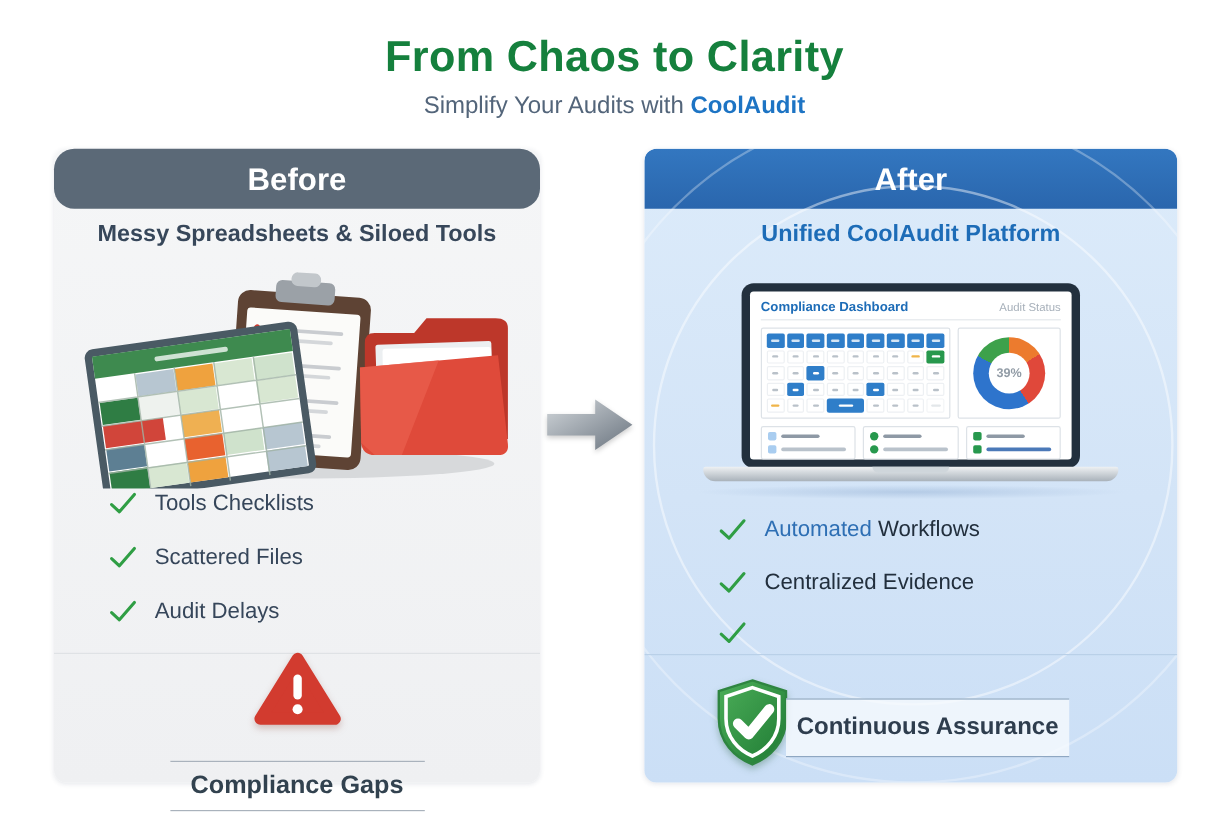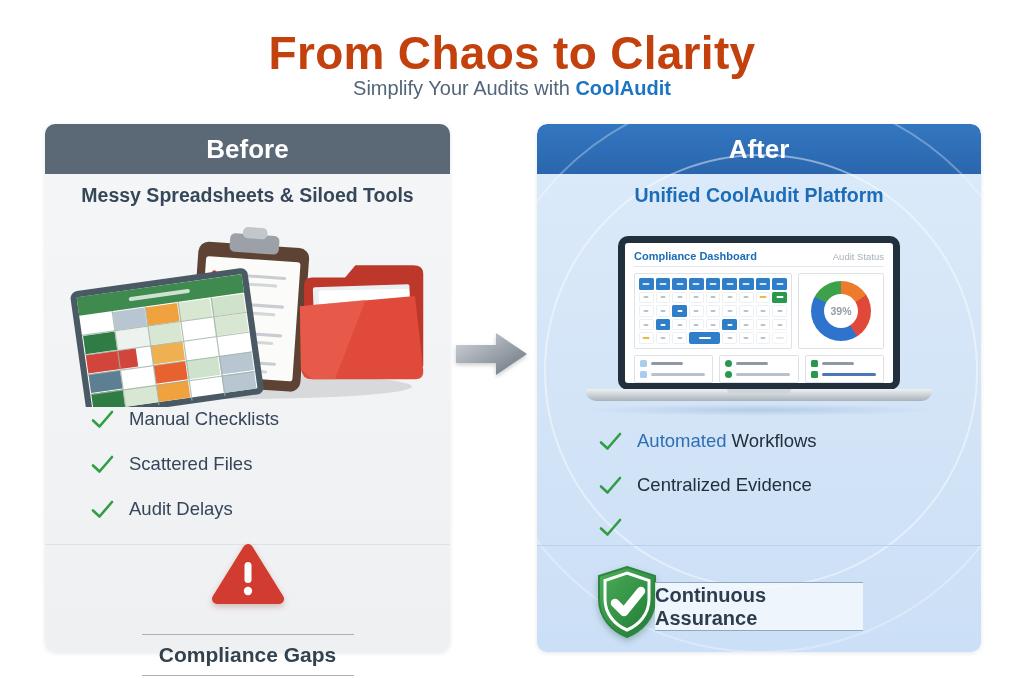--- a/index.html
+++ b/index.html
@@ -2,33 +2,33 @@
 <html><head>
 <meta charset="utf-8">
 <style>
   html,body{margin:0;padding:0;background:#ffffff;}
   #canvas{
     position:relative;width:1024px;height:683px;background:#ffffff;overflow:hidden;
     font-family:"Liberation Sans","DejaVu Sans",sans-serif;
   }
   
   .main-title{position:absolute;top:26px;left:0;right:0;text-align:center;
-    font-size:46px;font-weight:600;color:#c2410c;letter-spacing:.3px;}
+    font-size:36px;font-weight:600;color:#15803d;letter-spacing:.3px;}
   .main-subtitle{position:absolute;top:77px;left:0;right:0;text-align:center;
     font-size:20px;color:#53657a;}
   .main-subtitle .brand{color:#1d74c4;font-weight:700;}
   
   .panel{position:absolute;top:124px;height:528px;border-radius:10px;
     box-shadow:0 1px 4px rgba(40,60,90,.12);}
   .panel-before{left:45px;width:405px;background:linear-gradient(#f5f6f7,#eff0f2);}
   .panel-after{left:537px;width:444px;overflow:hidden;
     background:linear-gradient(180deg,#dcebfa 0%,#d3e4f7 55%,#cbdff6 100%);}
   .panel-header{height:50px;line-height:50px;text-align:center;border-radius:10px 10px 0 0;
     color:#fff;font-size:26px;font-weight:700;}
-  .panel-before .panel-header{background:#5b6977;}
+  .panel-before .panel-header{background:#5b6977;border-radius:17px;}
   .panel-after .panel-header{background:linear-gradient(#3377c0,#2a66ad);}
   .panel-sub{position:absolute;top:60px;left:0;right:0;text-align:center;font-size:19.5px;}
   .panel-before .panel-sub{color:#37475a;font-weight:600;}
   .panel-after .panel-sub{color:#1d6cb7;font-weight:700;}
   
   .wave{position:absolute;border-radius:50%;border:2px solid rgba(255,255,255,.45);}
   .wave1{width:430px;height:430px;left:7px;top:30px;}
   .wave2{width:560px;height:560px;left:-58px;top:-35px;border-color:rgba(255,255,255,.3);}
   
   .illustration{position:absolute;top:98px;left:10px;width:385px;height:185px;}
@@ -46,21 +46,21 @@
   .divider{position:absolute;left:0;right:0;height:1px;}
   .panel-before .divider{top:420px;background:#dfe2e5;}
   .panel-after .divider{top:421px;background:#b9d0e8;}
   .warning-wrap{position:absolute;top:418px;left:50%;transform:translateX(-50%);
     filter:drop-shadow(0 3px 3px rgba(120,30,20,.25));}
   .before-footer{position:absolute;top:462px;left:50%;transform:translateX(-50%);
     width:212px;text-align:center;border-top:1px solid #a9b2bc;border-bottom:1px solid #a9b2bc;
     padding:8px 0;font-size:21px;font-weight:700;color:#32424f;margin-top:48px;}
   .shield-wrap{position:absolute;top:440px;left:58px;
     filter:drop-shadow(0 3px 3px rgba(20,80,40,.3));}
-  .after-footer{position:absolute;top:458px;left:118px;width:208px;height:47px;
+  .after-footer{position:absolute;top:458px;left:118px;width:236px;height:47px;
     background:rgba(246,250,254,.8);border-top:1px solid #8ea7c2;border-bottom:1px solid #8ea7c2;
     display:flex;align-items:center;justify-content:center;
     font-size:20px;font-weight:700;color:#2e3d4e;}
   
   .arrow-wrap{position:absolute;left:454px;top:328px;filter:drop-shadow(0 2px 2px rgba(0,0,0,.2));}
   
   .laptop{position:absolute;top:112px;left:50%;transform:translateX(-50%);width:360px;}
   .laptop-screen{width:282px;height:154px;margin:0 auto;background:#22303e;border-radius:10px;
     padding:7px;box-sizing:border-box;}
   .laptop-display{background:#ffffff;height:100%;border-radius:3px;padding:7px 9px;box-sizing:border-box;}
@@ -176,21 +176,21 @@
 
         <path d="M25 98.4 H187 M25 117.8 H187 M25 137.2 H187 M25 156.6 H187 M57.4 79 V176 M89.8 79 V176 M122.2 79 V176 M154.6 79 V176" stroke="#9fb2a4" stroke-width="1.2" opacity="0.8"></path>
       </g>
     </svg>
 
     <ul class="checklist">
       <li class="check-item">
         <svg width="23" height="19" viewBox="0 0 23 19">
             <path d="M2 10.5 L8.5 16.5 L21 2" stroke="#2f9e44" stroke-width="2.6" fill="none" stroke-linecap="round" stroke-linejoin="round"></path>
           </svg>
-        <span>Manual Checklists</span>
+        <span>Tools Checklists</span>
       </li>
       <li class="check-item">
         <svg width="23" height="19" viewBox="0 0 23 19">
             <path d="M2 10.5 L8.5 16.5 L21 2" stroke="#2f9e44" stroke-width="2.6" fill="none" stroke-linecap="round" stroke-linejoin="round"></path>
           </svg>
         <span>Scattered Files</span>
       </li>
       <li class="check-item">
         <svg width="23" height="19" viewBox="0 0 23 19">
             <path d="M2 10.5 L8.5 16.5 L21 2" stroke="#2f9e44" stroke-width="2.6" fill="none" stroke-linecap="round" stroke-linejoin="round"></path>

